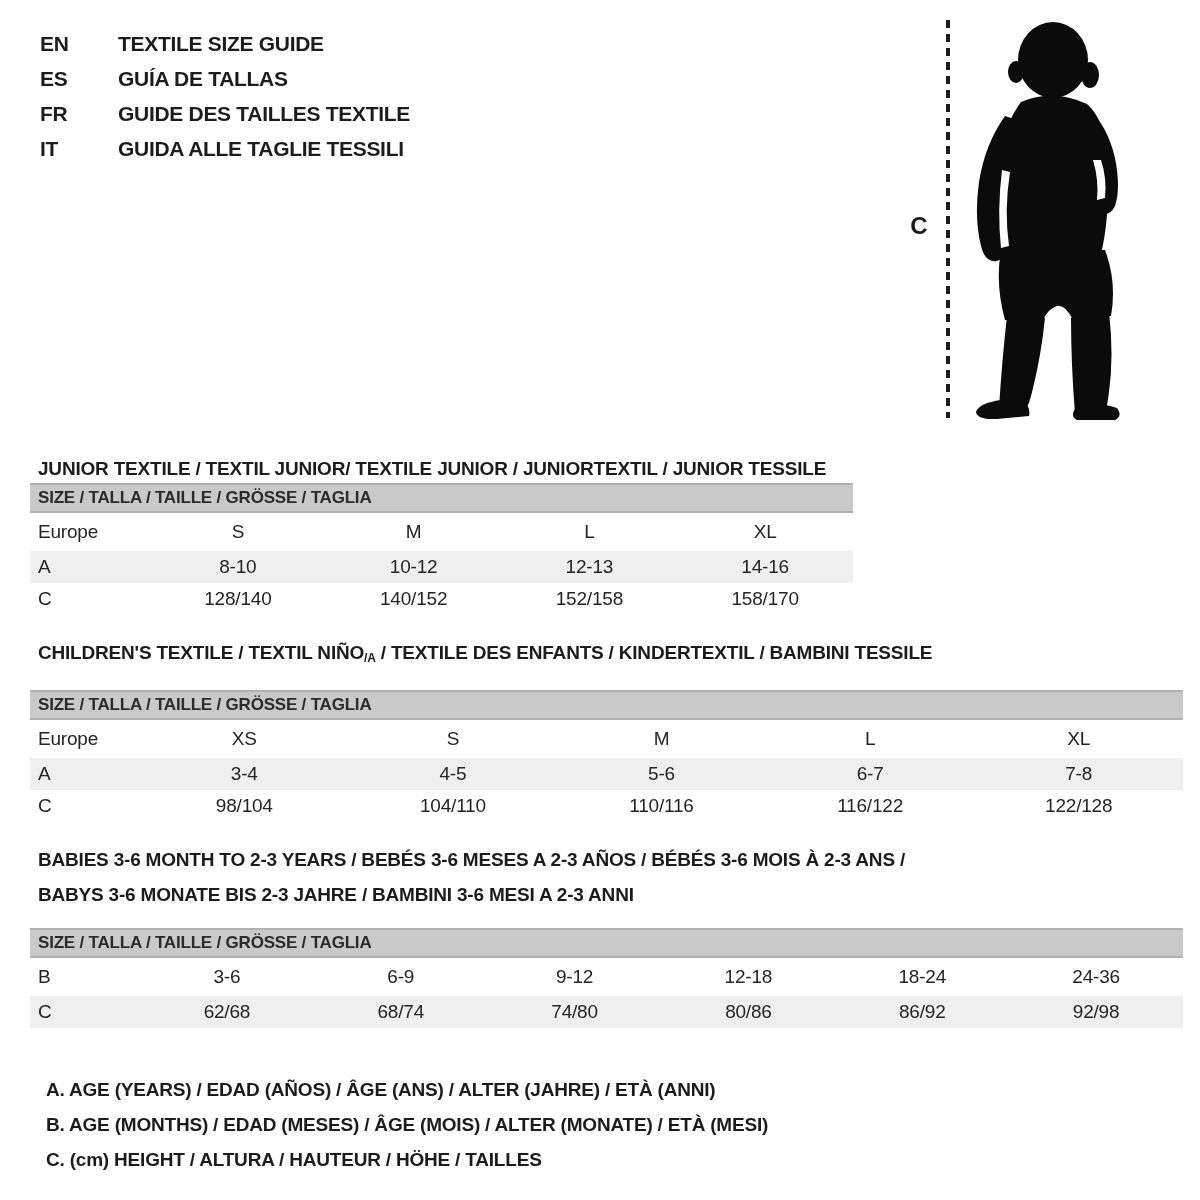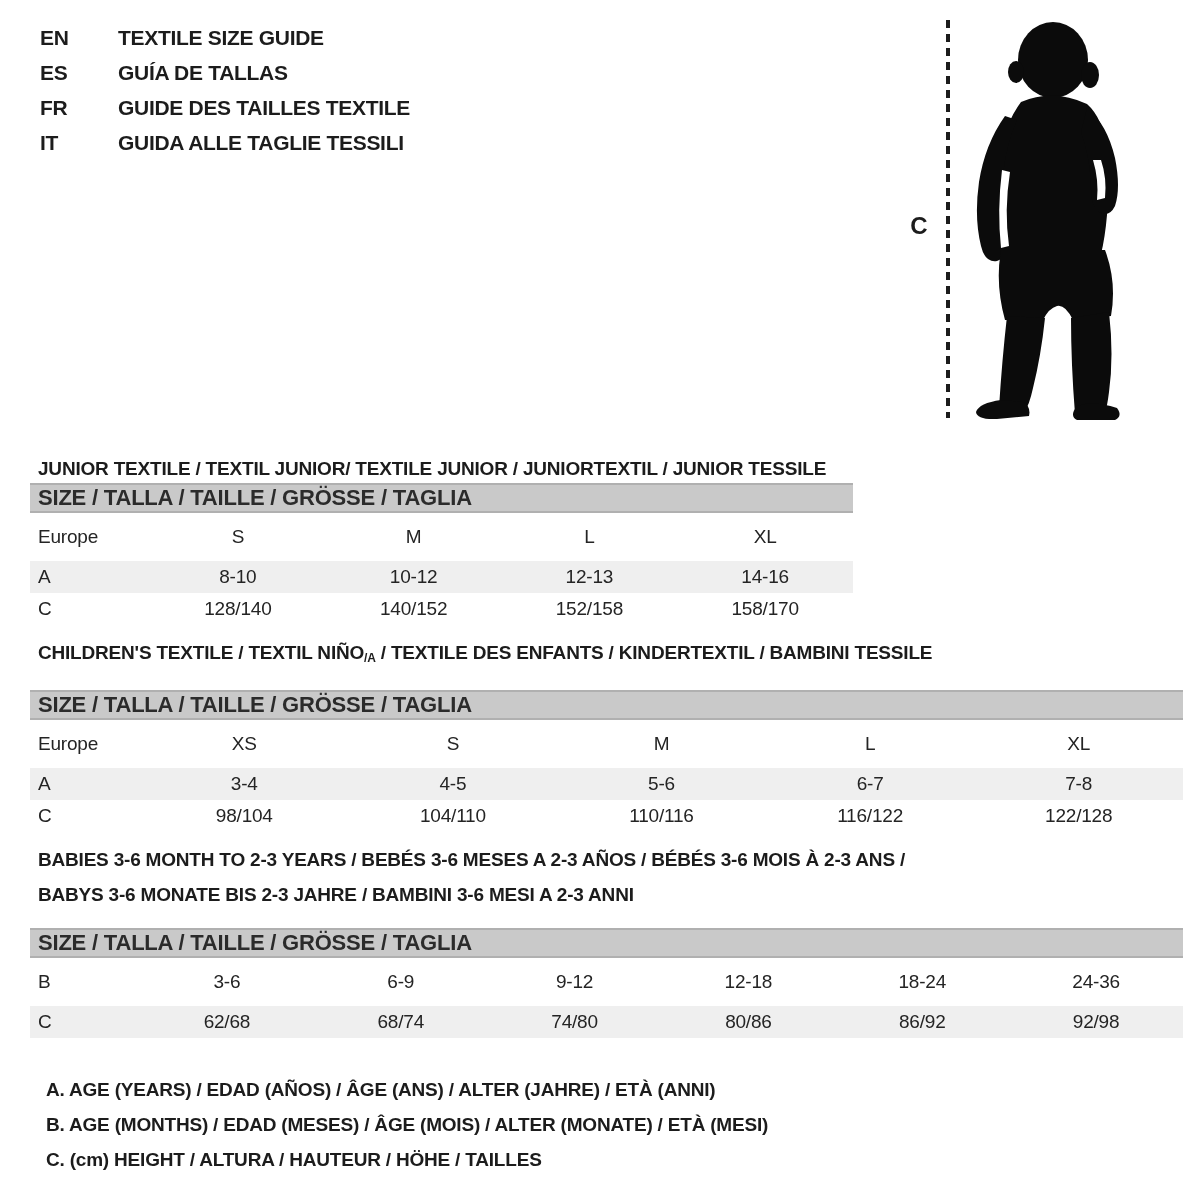--- a/index.html
+++ b/index.html
@@ -6,21 +6,21 @@
   html,body { width:1200px; height:1200px; }
   body {
     position:relative;
     background:var(--page-bg,#ffffff);
     font-family:"Liberation Sans","DejaVu Sans",sans-serif;
     color:var(--ink,#1c1c1c);
     overflow:hidden;
   }
   
   .langs { position:absolute; left:40px; top:26px; }
-  .lang-row { display:flex; align-items:flex-start; height:35px; }
+  .lang-row { display:flex; align-items:center; height:35px; }
   .lang-code { width:78px; font-weight:700; font-size:21px; letter-spacing:-0.3px; }
   .lang-label { font-weight:700; font-size:21px; letter-spacing:-0.3px; white-space:nowrap; }
 
   
   .height-line {
     position:absolute; left:946px; top:20px; width:4px; height:398px;
     background:repeating-linear-gradient(to bottom, var(--ink,#141414) 0 8px, transparent 8px 14px);
   }
   .height-label { position:absolute; left:906px; top:212px; width:26px; text-align:center;
     font-weight:700; font-size:24px; }
@@ -31,27 +31,27 @@
     white-space:nowrap; color:var(--ink,#1c1c1c); }
   .subscript { font-size:12px; position:relative; top:3px; font-weight:700; }
 
   
   .tbl { position:absolute; left:30px; }
   .tbl-header {
     height:30px; display:flex; align-items:center; padding-left:8px;
     background:var(--header-bg,#c9c9c9);
     border-top:2px solid var(--header-edge,#b3b3b3);
     border-bottom:2px solid var(--header-edge,#b3b3b3);
-    font-weight:700; font-size:22px; letter-spacing:-0.2px; color:#2b2b2b;
+    font-weight:700; font-size:17px; letter-spacing:-0.2px; color:#2b2b2b;
   }
   .row { display:grid; align-items:center; font-size:19px; color:#242424; letter-spacing:-0.2px; }
   .row .lab { padding-left:8px; text-align:left; }
   .row .cell { text-align:center; }
   .row.alt { background:var(--row-alt,#efefef); }
-  .h34 { height:48px; } .h32 { height:32px; }
+  .h34 { height:38px; } .h32 { height:32px; }
   .gc4 { grid-template-columns:120px repeat(4,1fr); }
   .gc5 { grid-template-columns:110px repeat(5,1fr); }
   .gc6 { grid-template-columns:110px repeat(6,1fr); }
 
   
   .legend { position:absolute; left:38px; top:1072px;margin-left:8px; }
   .legend-line { height:35px; display:flex; align-items:center; font-weight:700; font-size:19px;
     letter-spacing:-0.2px; white-space:nowrap; }
 </style>
 </head>

